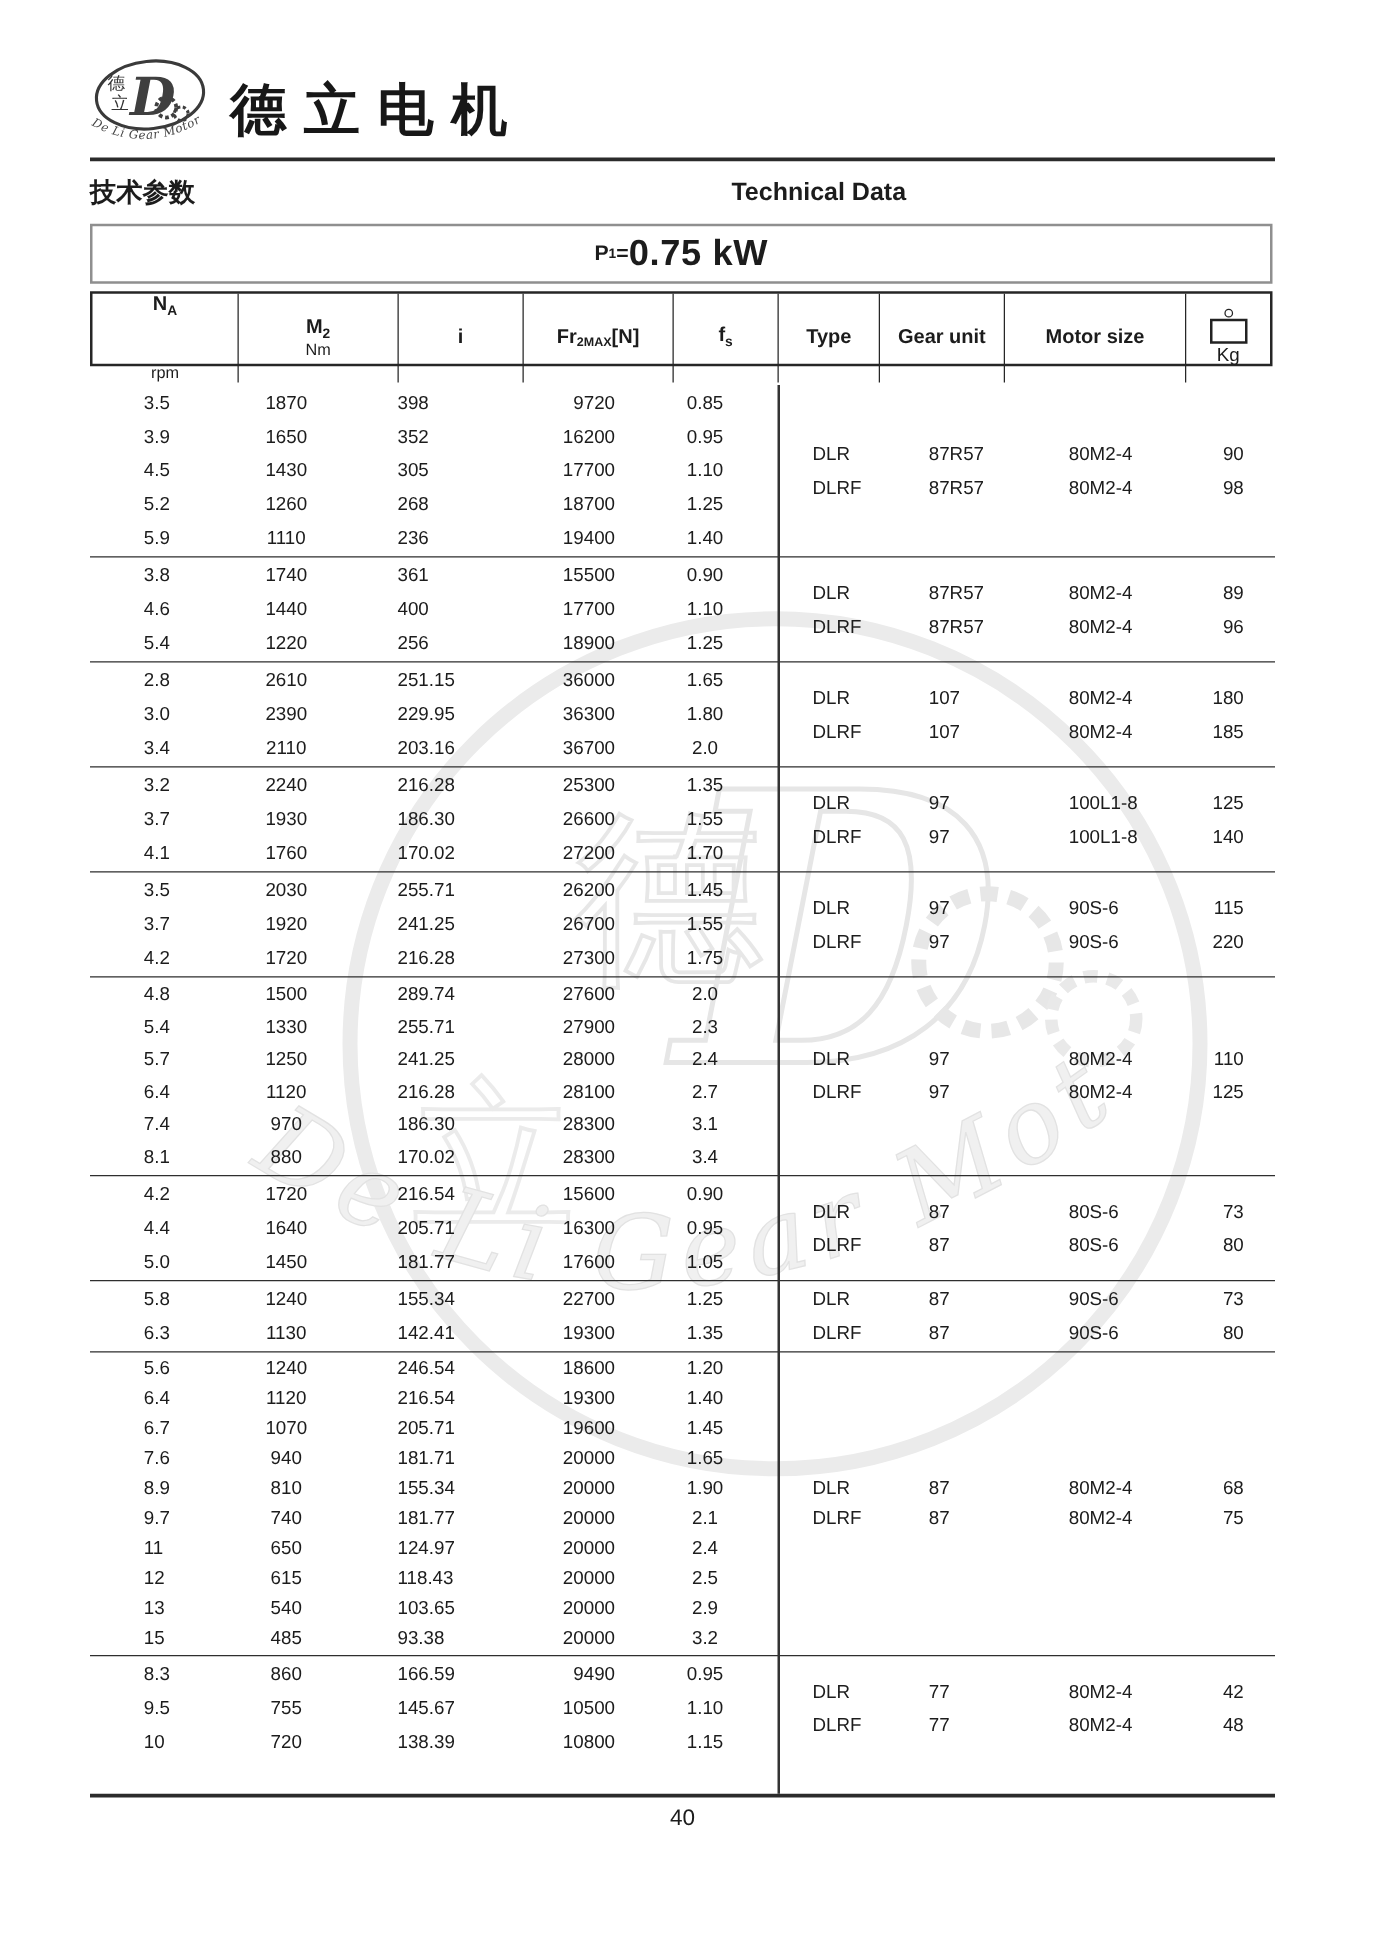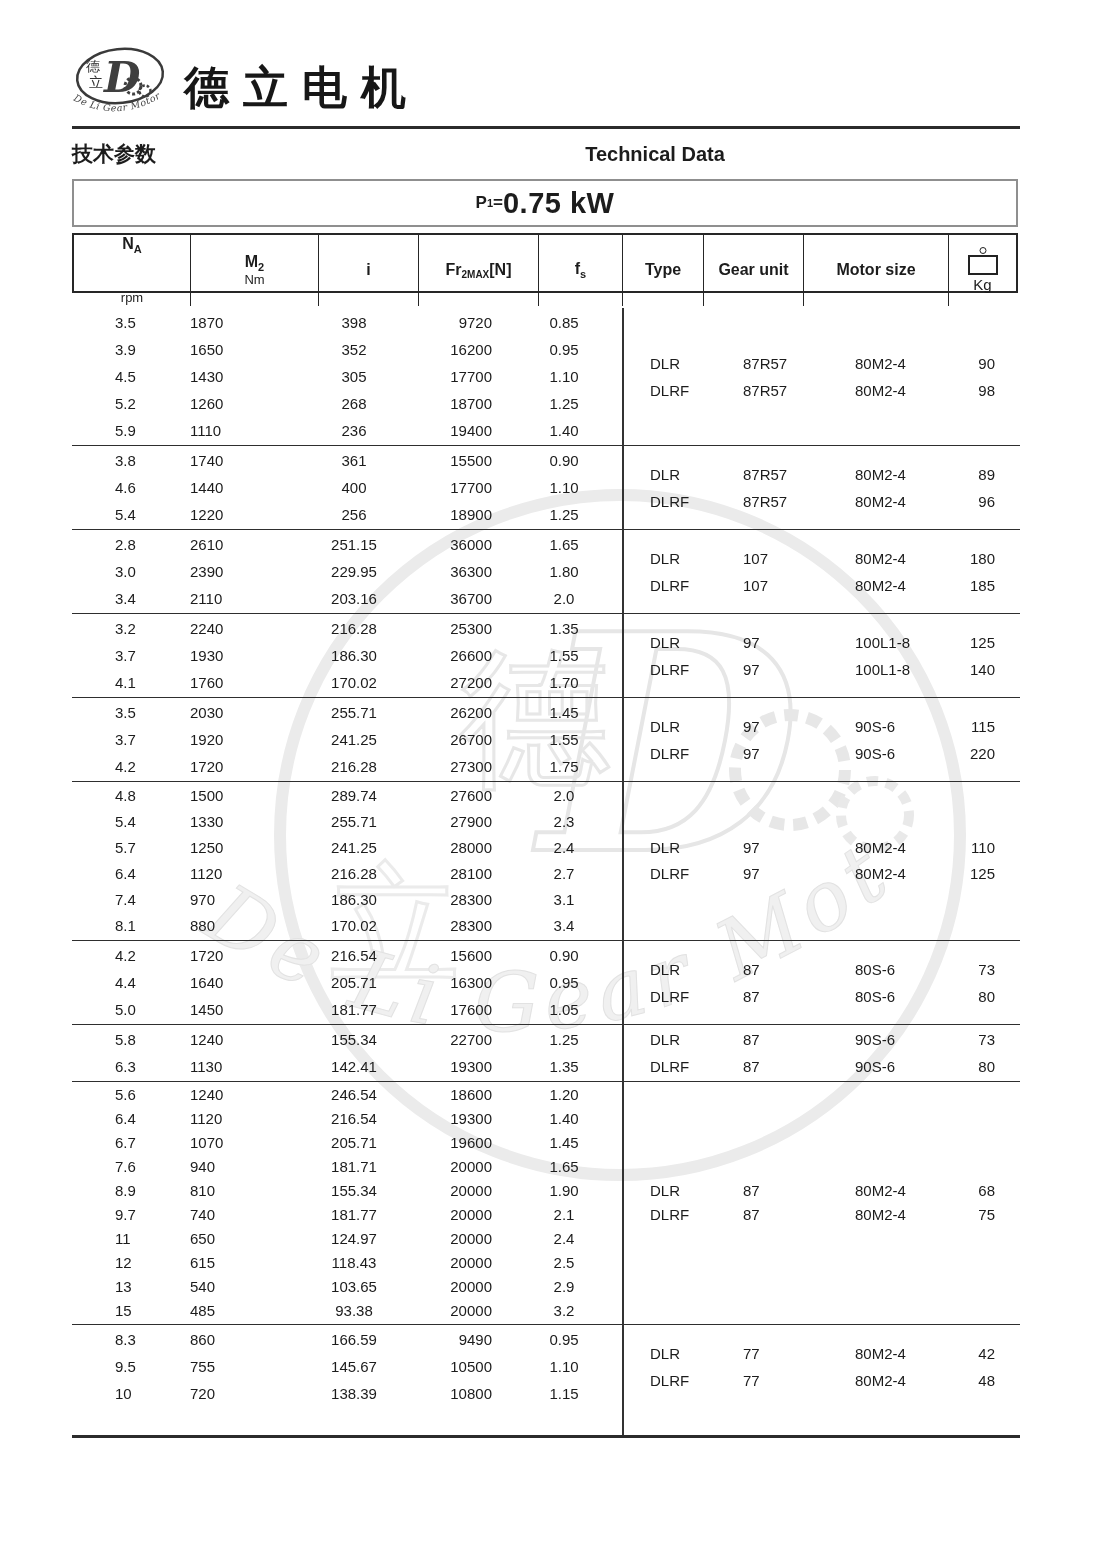--- a/index.html
+++ b/index.html
@@ -38,22 +38,22 @@
   .kgtxt{font-weight:normal;font-size:15px;margin-top:1px;}
   
   .darea{position:absolute;left:72px;top:308px;width:948px;height:1127px;}
   .vline{position:absolute;left:550px;top:0;width:1.5px;height:1127px;background:#333;}
   .block{display:flex;align-items:center;border-bottom:1.5px solid #2e2e2e;padding:1px 0;}
   .block.last{border-bottom:none;}
   .lgrid{display:grid;grid-template-columns:118px 128px 100px 120px 84px;width:550px;}
   .rgrid{display:grid;grid-template-columns:121px 112px 110px 55px;width:398px;}
   .lc,.rc{height:var(--rh,27px);line-height:var(--rh,27px);font-size:15px;white-space:nowrap;}
   .c0{padding-left:43px;}
-  .c1{text-align:left;padding-right:50px;}
-  .c2{text-align:center;padding-right:28px;}
+  .c1{text-align:center;padding-right:50px;}
+  .c2{text-align:left;padding-right:28px;}
   .c3{text-align:right;padding-right:46px;}
   .c4{text-align:center;padding-right:32px;}
   .r0{padding-left:28px;}
   .r3{text-align:right;padding-right:25px;}
   
   .rule-bottom{position:absolute;left:72px;top:1435px;width:948px;height:3px;background:#2b2b2b;}
   .pagenum{position:absolute;left:72px;top:1444px;width:948px;text-align:center;font-size:18px;}
 </style>
 </head>
 <body>
@@ -474,13 +474,14 @@
           <div class="rc r3">42</div>
           <div class="rc r0">DLRF</div>
           <div class="rc r1">77</div>
           <div class="rc r2">80M2-4</div>
           <div class="rc r3">48</div>
         </div>
       </div>
     </div>
 
   <div class="rule-bottom layer"></div>
+  <div class="pagenum layer">40</div>
 </div>
 
 </body></html>

